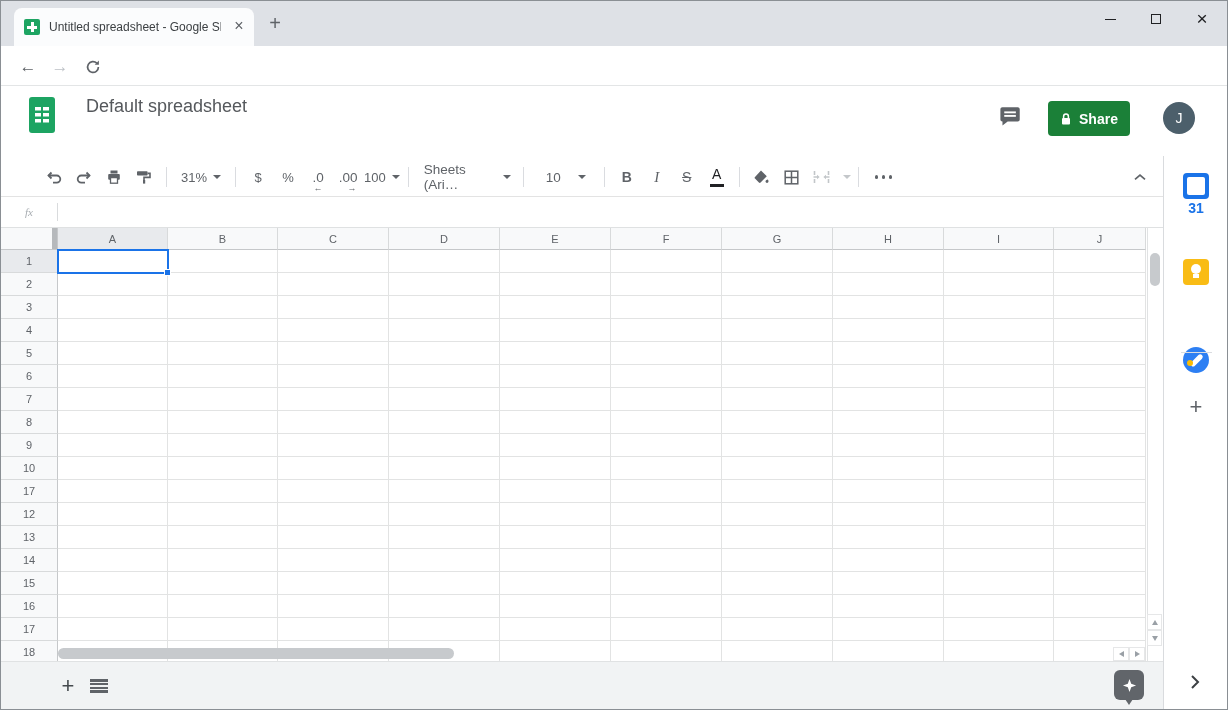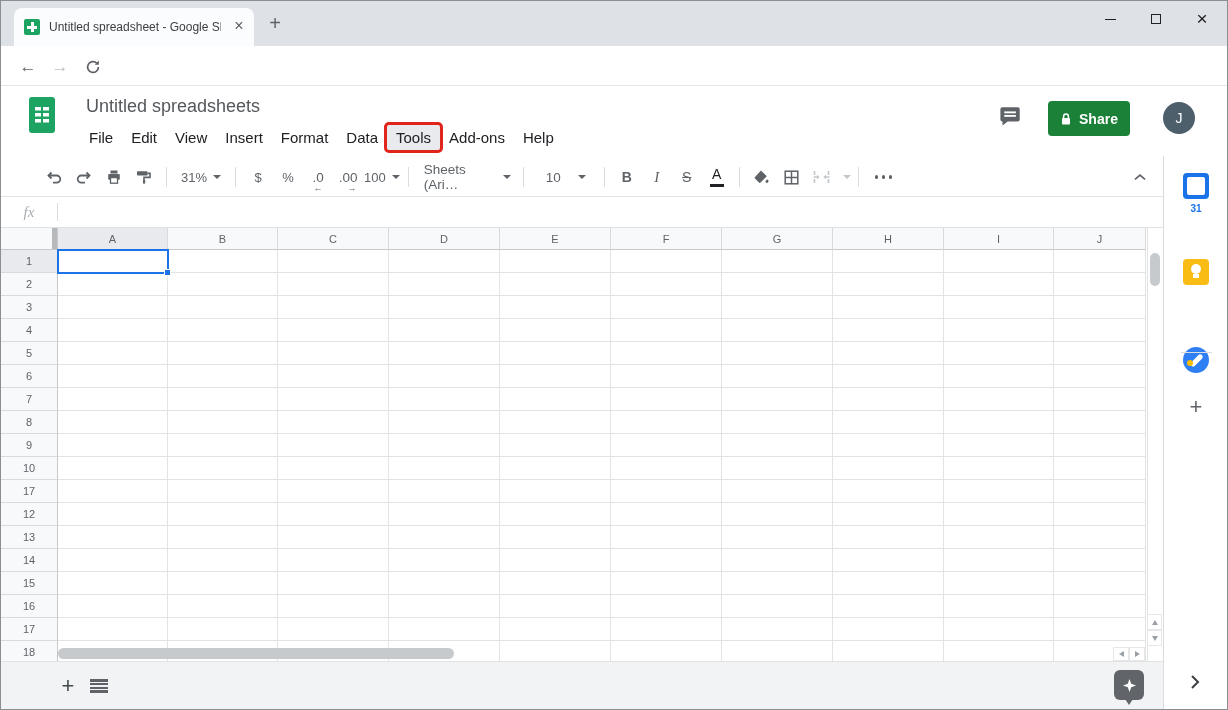--- a/index.html
+++ b/index.html
@@ -67,21 +67,21 @@
   .tb-strike { text-decoration:line-through; font-size:14px; }
   .a-wrap { display:flex; flex-direction:column; align-items:center; }
   .a-wrap .a-letter { font-size:14px; color:#202124; line-height:15px; }
   .a-wrap .a-bar { width:14px; height:3px; background:#202124; margin-top:2px; }
   .dots-h { display:flex; gap:3.5px; padding:0 8px; }
   .dots-h i { width:3.5px; height:3.5px; border-radius:50%; background:#5F6368; }
   .collapse-btn { position:absolute; right:14px; top:12px; width:18px; height:14px; display:flex; align-items:center; justify-content:center; }
 
   
   .formulabar { position:absolute; left:0; top:196px; width:1162px; height:31px; background:#fff; border-bottom:1px solid #DFE1E2; display:flex; align-items:center; }
-  .fx { width:56px; text-align:center; font-size:15px; font-style:italic; font-family:"Liberation Serif", serif; color:#A8ADB2; }
+  .fx { width:56px; text-align:center; font-size:11px; font-style:italic; font-family:"Liberation Serif", serif; color:#A8ADB2; }
   .fx-sep { width:1px; height:18px; background:#D9DBDD; }
   .formula-input { flex:1; height:100%; }
 
   
   .gridwrap { position:absolute; left:0; top:227px; width:1162px; height:433px; background:#fff; overflow:hidden; }
   .corner { position:absolute; left:0; top:0; width:57px; height:22px; background:#F8F9FA; border-right:1px solid #C6C8CA; border-bottom:1px solid #C6C8CA; }
   .corner i { position:absolute; right:0; top:0; width:5px; height:21px; background:#B6B9BC; }
   .col-headers { position:absolute; left:57px; top:0; height:22px; display:flex; }
   .col-h { height:22px; background:#F8F9FA; border-right:1px solid #D8DADB; border-bottom:1px solid #C6C8CA; display:flex; align-items:center; justify-content:center; font-size:11px; color:#5F6368; }
   .col-h.hl { background:#E8EAED; }
@@ -115,21 +115,21 @@
   .sheet-tab-label { font-size:13.5px; font-weight:700; color:#188038; }
   .caret-green { width:0; height:0; border-left:4px solid transparent; border-right:4px solid transparent; border-top:4.5px solid #188038; }
   .explore { position:absolute; left:1113px; top:8px; width:30px; height:30px; background:#61656A; border-radius:6px; display:flex; align-items:center; justify-content:center; }
   .explore::after { content:""; position:absolute; left:11px; top:29px; border:4px solid transparent; border-top:6px solid #61656A; }
 
   
   .sidepanel { position:absolute; left:1162px; top:155px; width:65px; height:555px; background:#fff; border-left:1px solid #D9DBDE; }
   .sp-icon { position:absolute; left:19px; width:26px; height:26px; }
   .cal { width:26px; height:26px; background:#1A73E8; border-radius:4px; position:relative; }
   .cal .cal-inner { position:absolute; left:4px; top:4px; width:18px; height:18px; background:#fff; border-radius:2px; display:flex; align-items:center; justify-content:center; }
-  .cal .cal31 { font-size:10px; font-weight:700; color:#1A73E8;margin-top:44px; }
+  .cal .cal31 { font-size:14px; font-weight:700; color:#1A73E8;margin-top:44px; }
   .keep { width:26px; height:26px; background:#F9BC15; border-radius:4px; position:relative; }
   .keep::before { content:""; position:absolute; left:8px; top:5px; width:10px; height:10px; border-radius:50%; background:#fff; }
   .keep::after { content:""; position:absolute; left:10px; top:15px; width:6px; height:4px; background:#fff; }
   .tasks { width:26px; height:26px; background:#2D7FF3; border-radius:50%; position:relative; }
   .tasks::before { content:""; position:absolute; left:6px; top:11px; width:15px; height:4.5px; border-radius:2.5px; background:#fff; transform:rotate(-45deg); }
   .tasks::after { content:""; position:absolute; left:3.5px; top:13px; width:6px; height:6px; border-radius:50%; background:#FBBC04; }
   .sp-div { position:absolute; left:17px; top:196px; width:31px; height:1px; background:#DADCE0; }
   .sp-add { position:absolute; left:19px; top:238px; width:26px; height:26px; display:flex; align-items:center; justify-content:center; font-size:22px; color:#5F6368; }
   .sp-chevron { position:absolute; left:24px; top:517px; width:14px; height:18px; display:flex; align-items:center; justify-content:center; }
 </style>
@@ -205,32 +205,21 @@
           <g fill="#fff">
             <rect x="6" y="10" width="6" height="3.5"></rect>
             <rect x="14" y="10" width="6" height="3.5"></rect>
             <rect x="6" y="16" width="6" height="3.5"></rect>
             <rect x="14" y="16" width="6" height="3.5"></rect>
             <rect x="6" y="22" width="6" height="3.5"></rect>
             <rect x="14" y="22" width="6" height="3.5"></rect>
           </g>
         </svg>
     </span>
-    <span class="doc-title">Untitled spreadsheets</span>
-    <div class="menu-row" id="menu-row">
-        <span class="menu-item">File</span>
-        <span class="menu-item">Edit</span>
-        <span class="menu-item">View</span>
-        <span class="menu-item">Insert</span>
-        <span class="menu-item">Format</span>
-        <span class="menu-item">Data</span>
-        <span class="menu-item highlighted">Tools</span>
-        <span class="menu-item">Add-ons</span>
-        <span class="menu-item">Help</span>
-      </div>
+    <span class="doc-title">Default spreadsheet</span>
     <span class="comment-btn">
       <svg width="24" height="21" viewBox="0 0 21 19">
           <path d="M17.5 2H3.6c-1 0-1.8.8-1.8 1.8v9.4c0 1 .8 1.8 1.8 1.8h.1v3.6l4.7-3.6h9.1c1 0 1.8-.8 1.8-1.8V3.8c0-1-.8-1.8-1.8-1.8z" fill="#5F6368"></path>
           <rect x="5.3" y="5.8" width="10.5" height="1.7" fill="#fff"></rect>
           <rect x="5.3" y="9" width="10.5" height="1.7" fill="#fff"></rect>
         </svg>
     </span>
     <div class="share-btn">
       <svg width="12" height="14" viewBox="0 0 12 14">
           <rect x="2" y="6" width="8" height="6.5" rx="1" fill="#fff"></rect>

